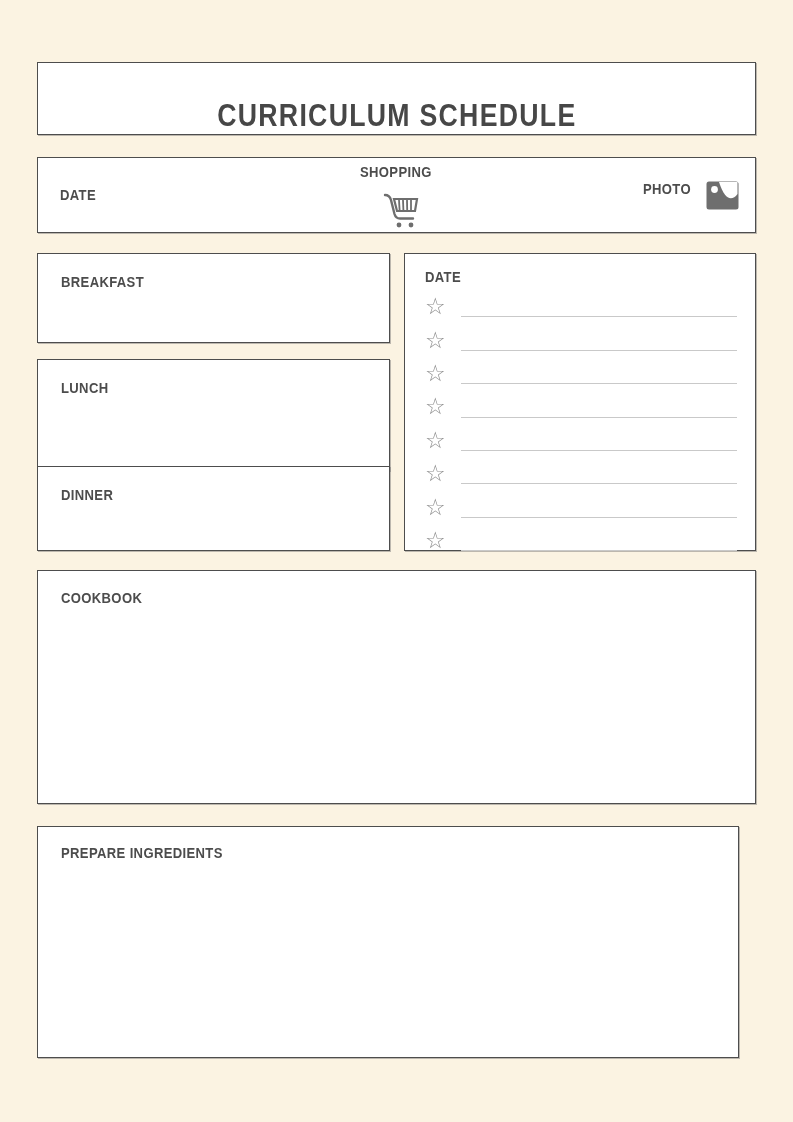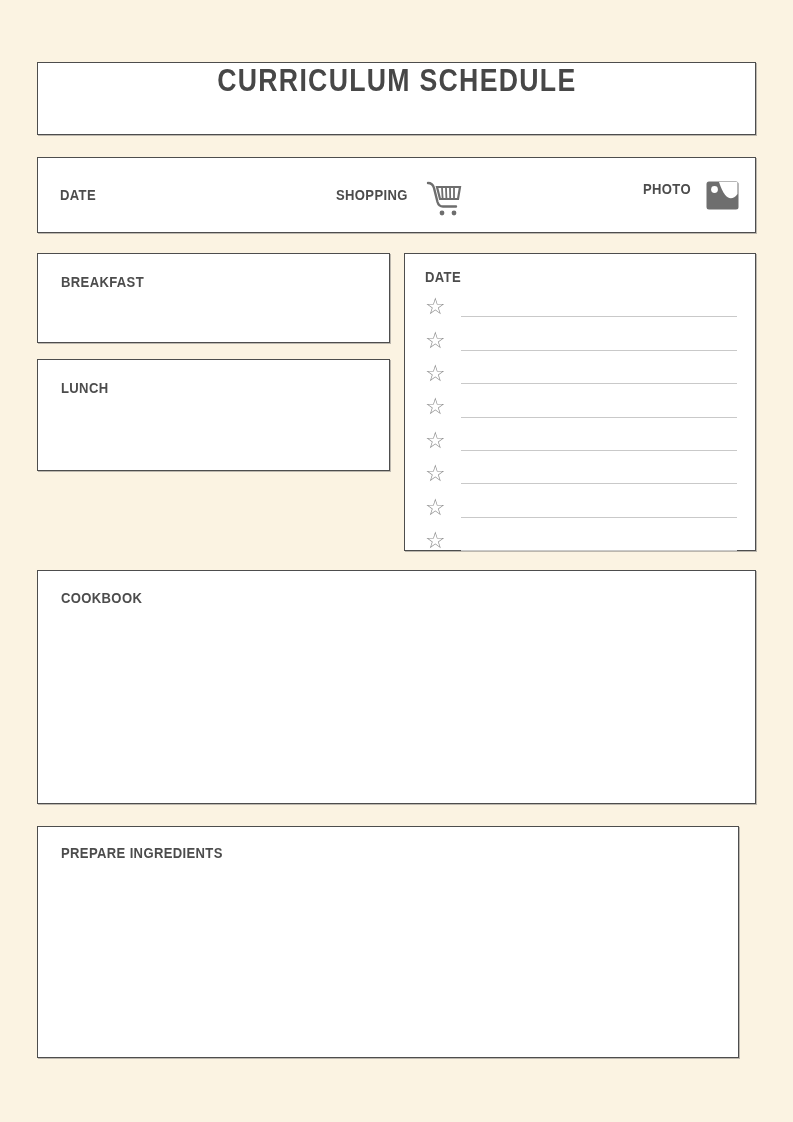--- a/index.html
+++ b/index.html
@@ -23,37 +23,37 @@
     width:793px;height:1122px;
     background:var(--bg);
     overflow:hidden;
   }
   .box{
     position:absolute;
     background:var(--box-bg);
     border:1.5px solid var(--border);
     box-shadow:1px 1px 0 rgba(110,110,110,.45);
   }
-  .title-box{left:37px;top:62px;width:719px;height:73px;display:flex;align-items:flex-start;justify-content:center;}
+  .title-box{left:37px;top:62px;width:719px;height:73px;display:flex;align-items:flex-end;justify-content:center;}
   .title{
     font-size:31px;font-weight:700;letter-spacing:1.5px;color:#474747;
     white-space:nowrap;display:inline-block;transform:scaleX(.86);transform-origin:50% 50%;
   }
   .info-box{
     left:37px;top:157px;width:719px;height:76px;
     display:grid;grid-template-columns:1fr auto 1fr;align-items:center;
     padding:0 16px 0 22px;
   }
   .label{
     font-size:14.5px;font-weight:700;letter-spacing:.4px;color:var(--text);
     display:inline-block;transform:scaleX(.9);transform-origin:0 50%;
     white-space:nowrap;
   }
   .info-left{justify-self:start;}
-  .info-center{justify-self:center;display:flex;align-items:center;gap:8px;}
+  .info-center{justify-self:center;display:flex;align-items:center;gap:8px;flex-direction:column;}
   .info-right{justify-self:end;display:flex;gap:10px;}
   .cart-icon{position:relative;top:4px;}
   .meal{left:37px;width:353px;padding:19px 16px 17px 23px;}
   .meal-breakfast{top:253px;height:90px;}
   .meal-lunch{top:359px;height:112px;}
   .meal-dinner{top:466px;height:85px;}
   .checklist-box{left:404px;top:253px;width:352px;height:298px;padding:14px 16px 0 20px;}
   .check-rows{margin-top:4px;}
   .check-row{display:flex;align-items:center;height:33.4px;}
   .star{
@@ -101,20 +101,23 @@
   </section>
 
   <section class="box meal meal-breakfast">
     <span class="label">BREAKFAST</span>
   </section>
 
   <section class="box meal meal-lunch">
     <span class="label">LUNCH</span>
   </section>
 
+  <section class="box meal meal-dinner">
+    <span class="label">DINNER</span>
+  </section>
 
   <section class="box checklist-box">
     <span class="label">DATE</span>
     <div class="check-rows">
         <div class="check-row">
           <span class="star">☆</span>
           <div class="check-line"></div>
         </div>
         <div class="check-row">
           <span class="star">☆</span>

